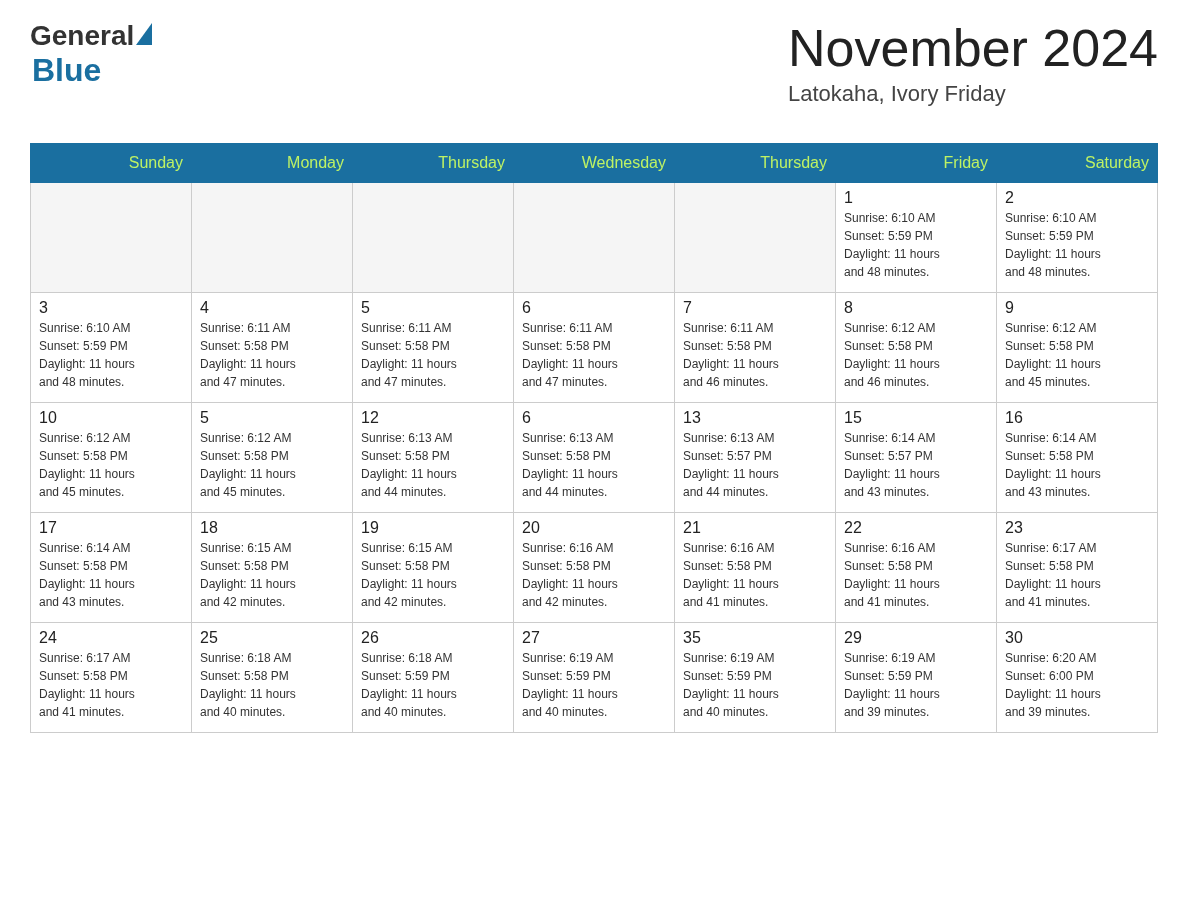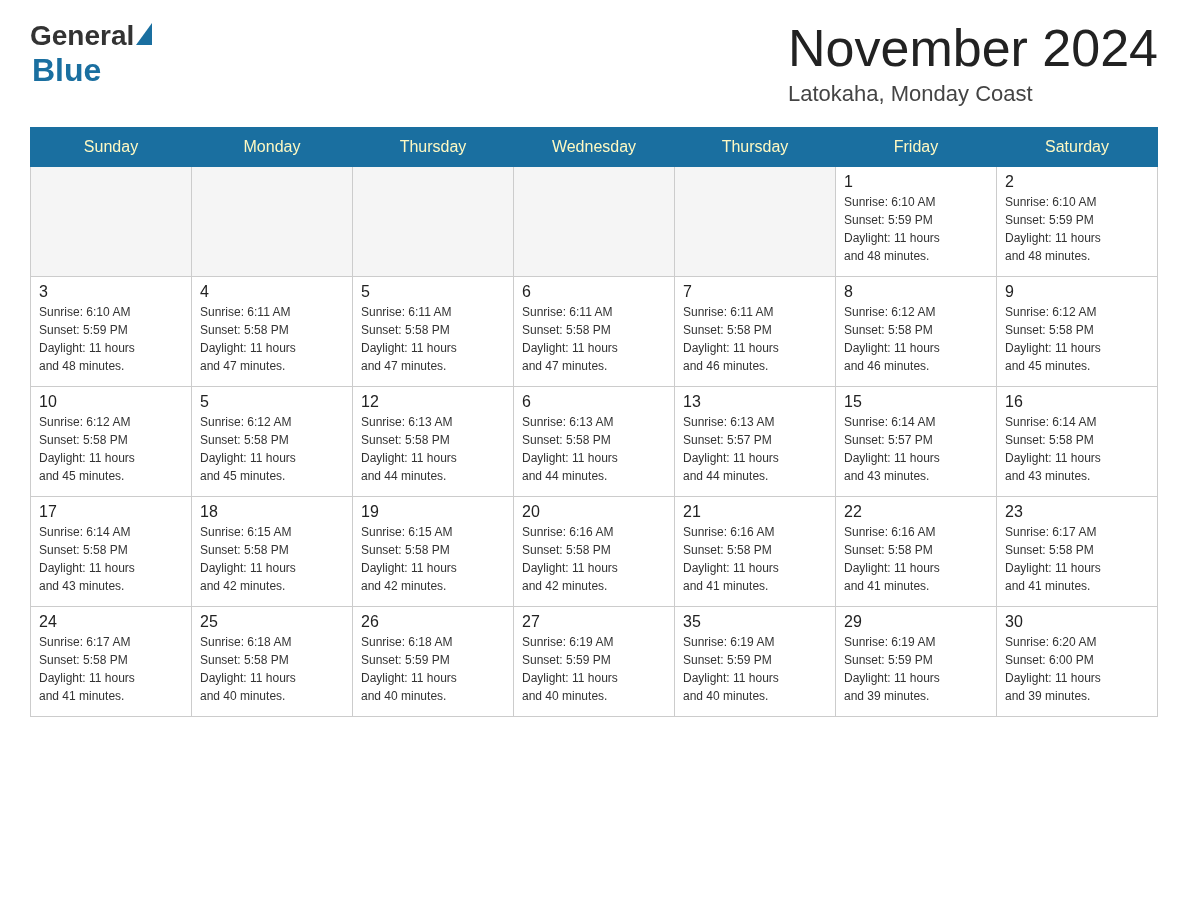--- a/index.html
+++ b/index.html
@@ -7,21 +7,21 @@
       font-family: Arial, sans-serif;
       background: #fff;
       padding: 20px 30px;
       width: 1188px;
       min-height: 918px;
     }
     #header {
       display: flex;
       justify-content: space-between;
       align-items: flex-start;
-      margin-bottom: 20px;
+      margin-bottom: 36px;
     }
     #logo {
       display: flex;
       flex-direction: column;
       align-items: flex-start;
     }
     #logo-top {
       display: flex;
       align-items: center;
     }
@@ -57,25 +57,25 @@
       color: #444;
       margin-top: 4px;
     }
     table {
       width: 100%;
       border-collapse: collapse;
       table-layout: fixed;
     }
     thead tr th {
       background-color: #1a6fa0;
-      color: #fef9c3;
+      color: #bef264;
       padding: 10px 8px;
       font-size: 16px;
       font-weight: normal;
-      text-align: center;
+      text-align: right;
       border: 1px solid #1a6fa0;
     }
     tbody tr td {
       vertical-align: top;
       padding: 6px 8px;
       border: 1px solid #ccc;
       height: 110px;
       font-size: 12.5px;
       color: #333;
       background: #fff;
@@ -112,21 +112,21 @@
 <div id="header">
   <div id="logo">
     <div id="logo-top">
       <span class="logo-general">General</span>
       <div class="logo-triangle"></div>
     </div>
     <span class="logo-blue">Blue</span>
   </div>
   <div id="title-area">
     <div id="month-title">November 2024</div>
-    <div id="location">Latokaha, Monday Coast</div>
+    <div id="location">Latokaha, Ivory Friday</div>
   </div>
 </div>
 
 <table>
   <thead>
     <tr>
     <th>Sunday</th>
         <th>Monday</th>
         <th>Thursday</th>
         <th>Wednesday</th>

